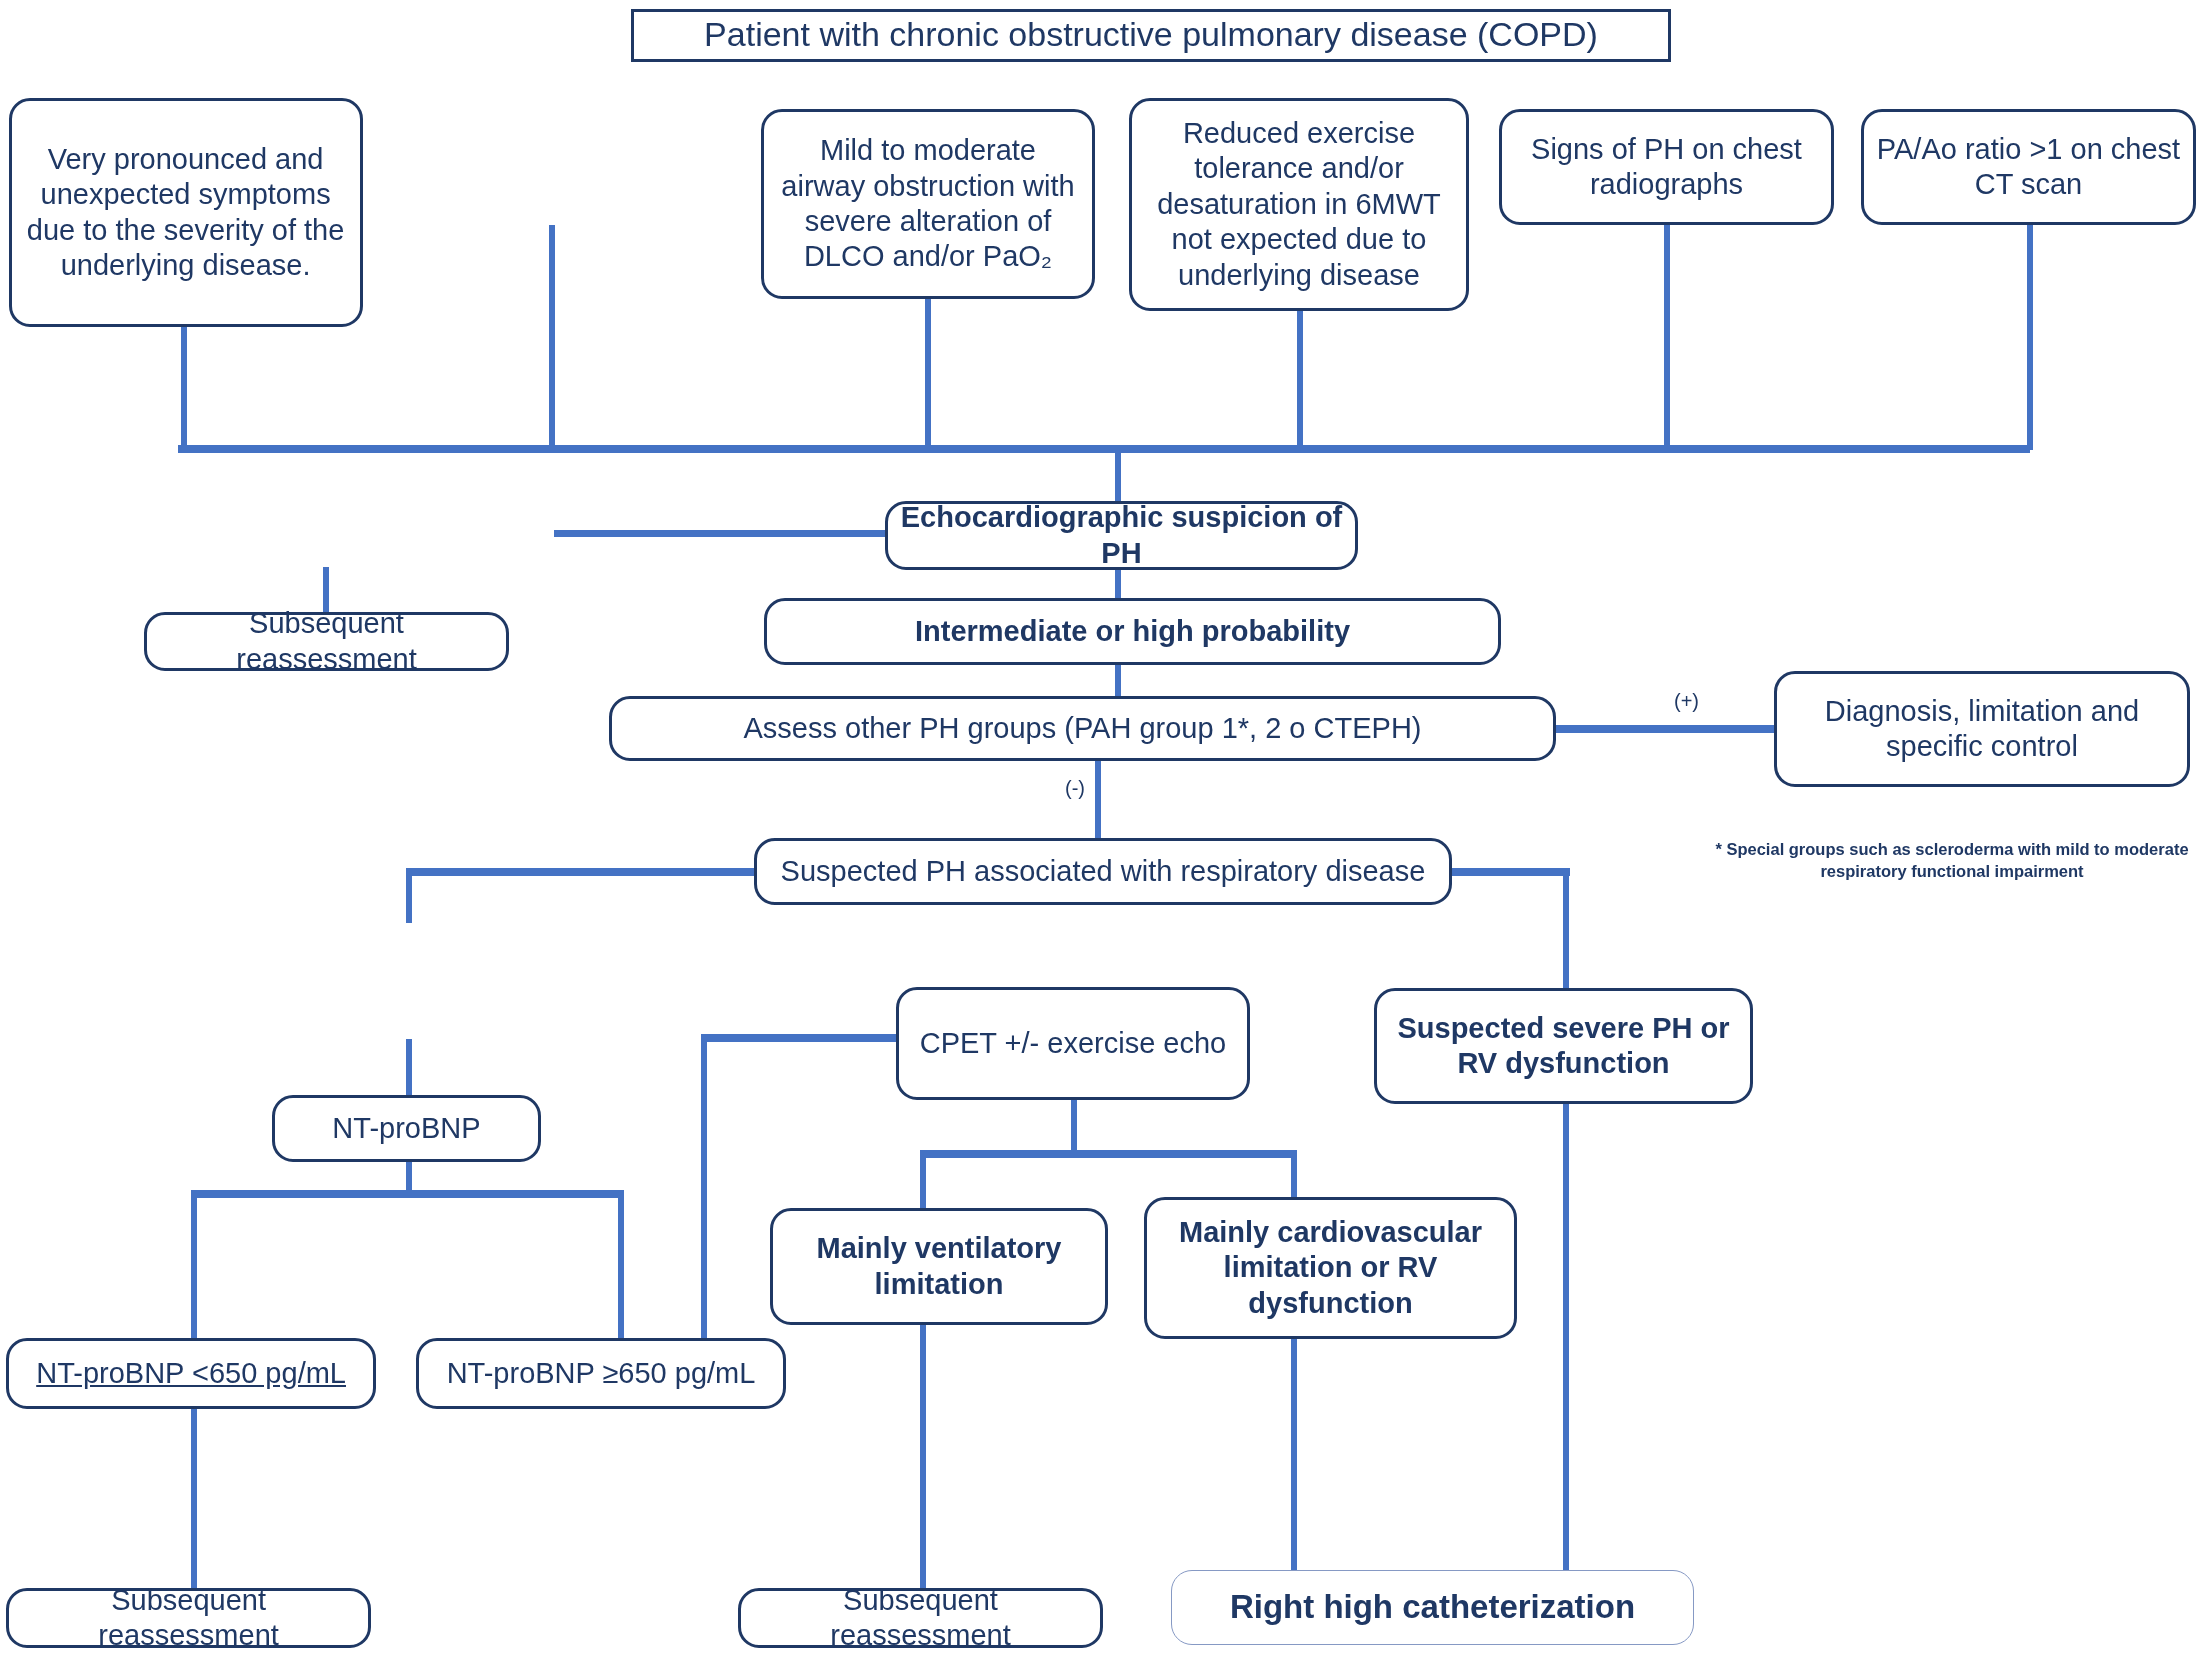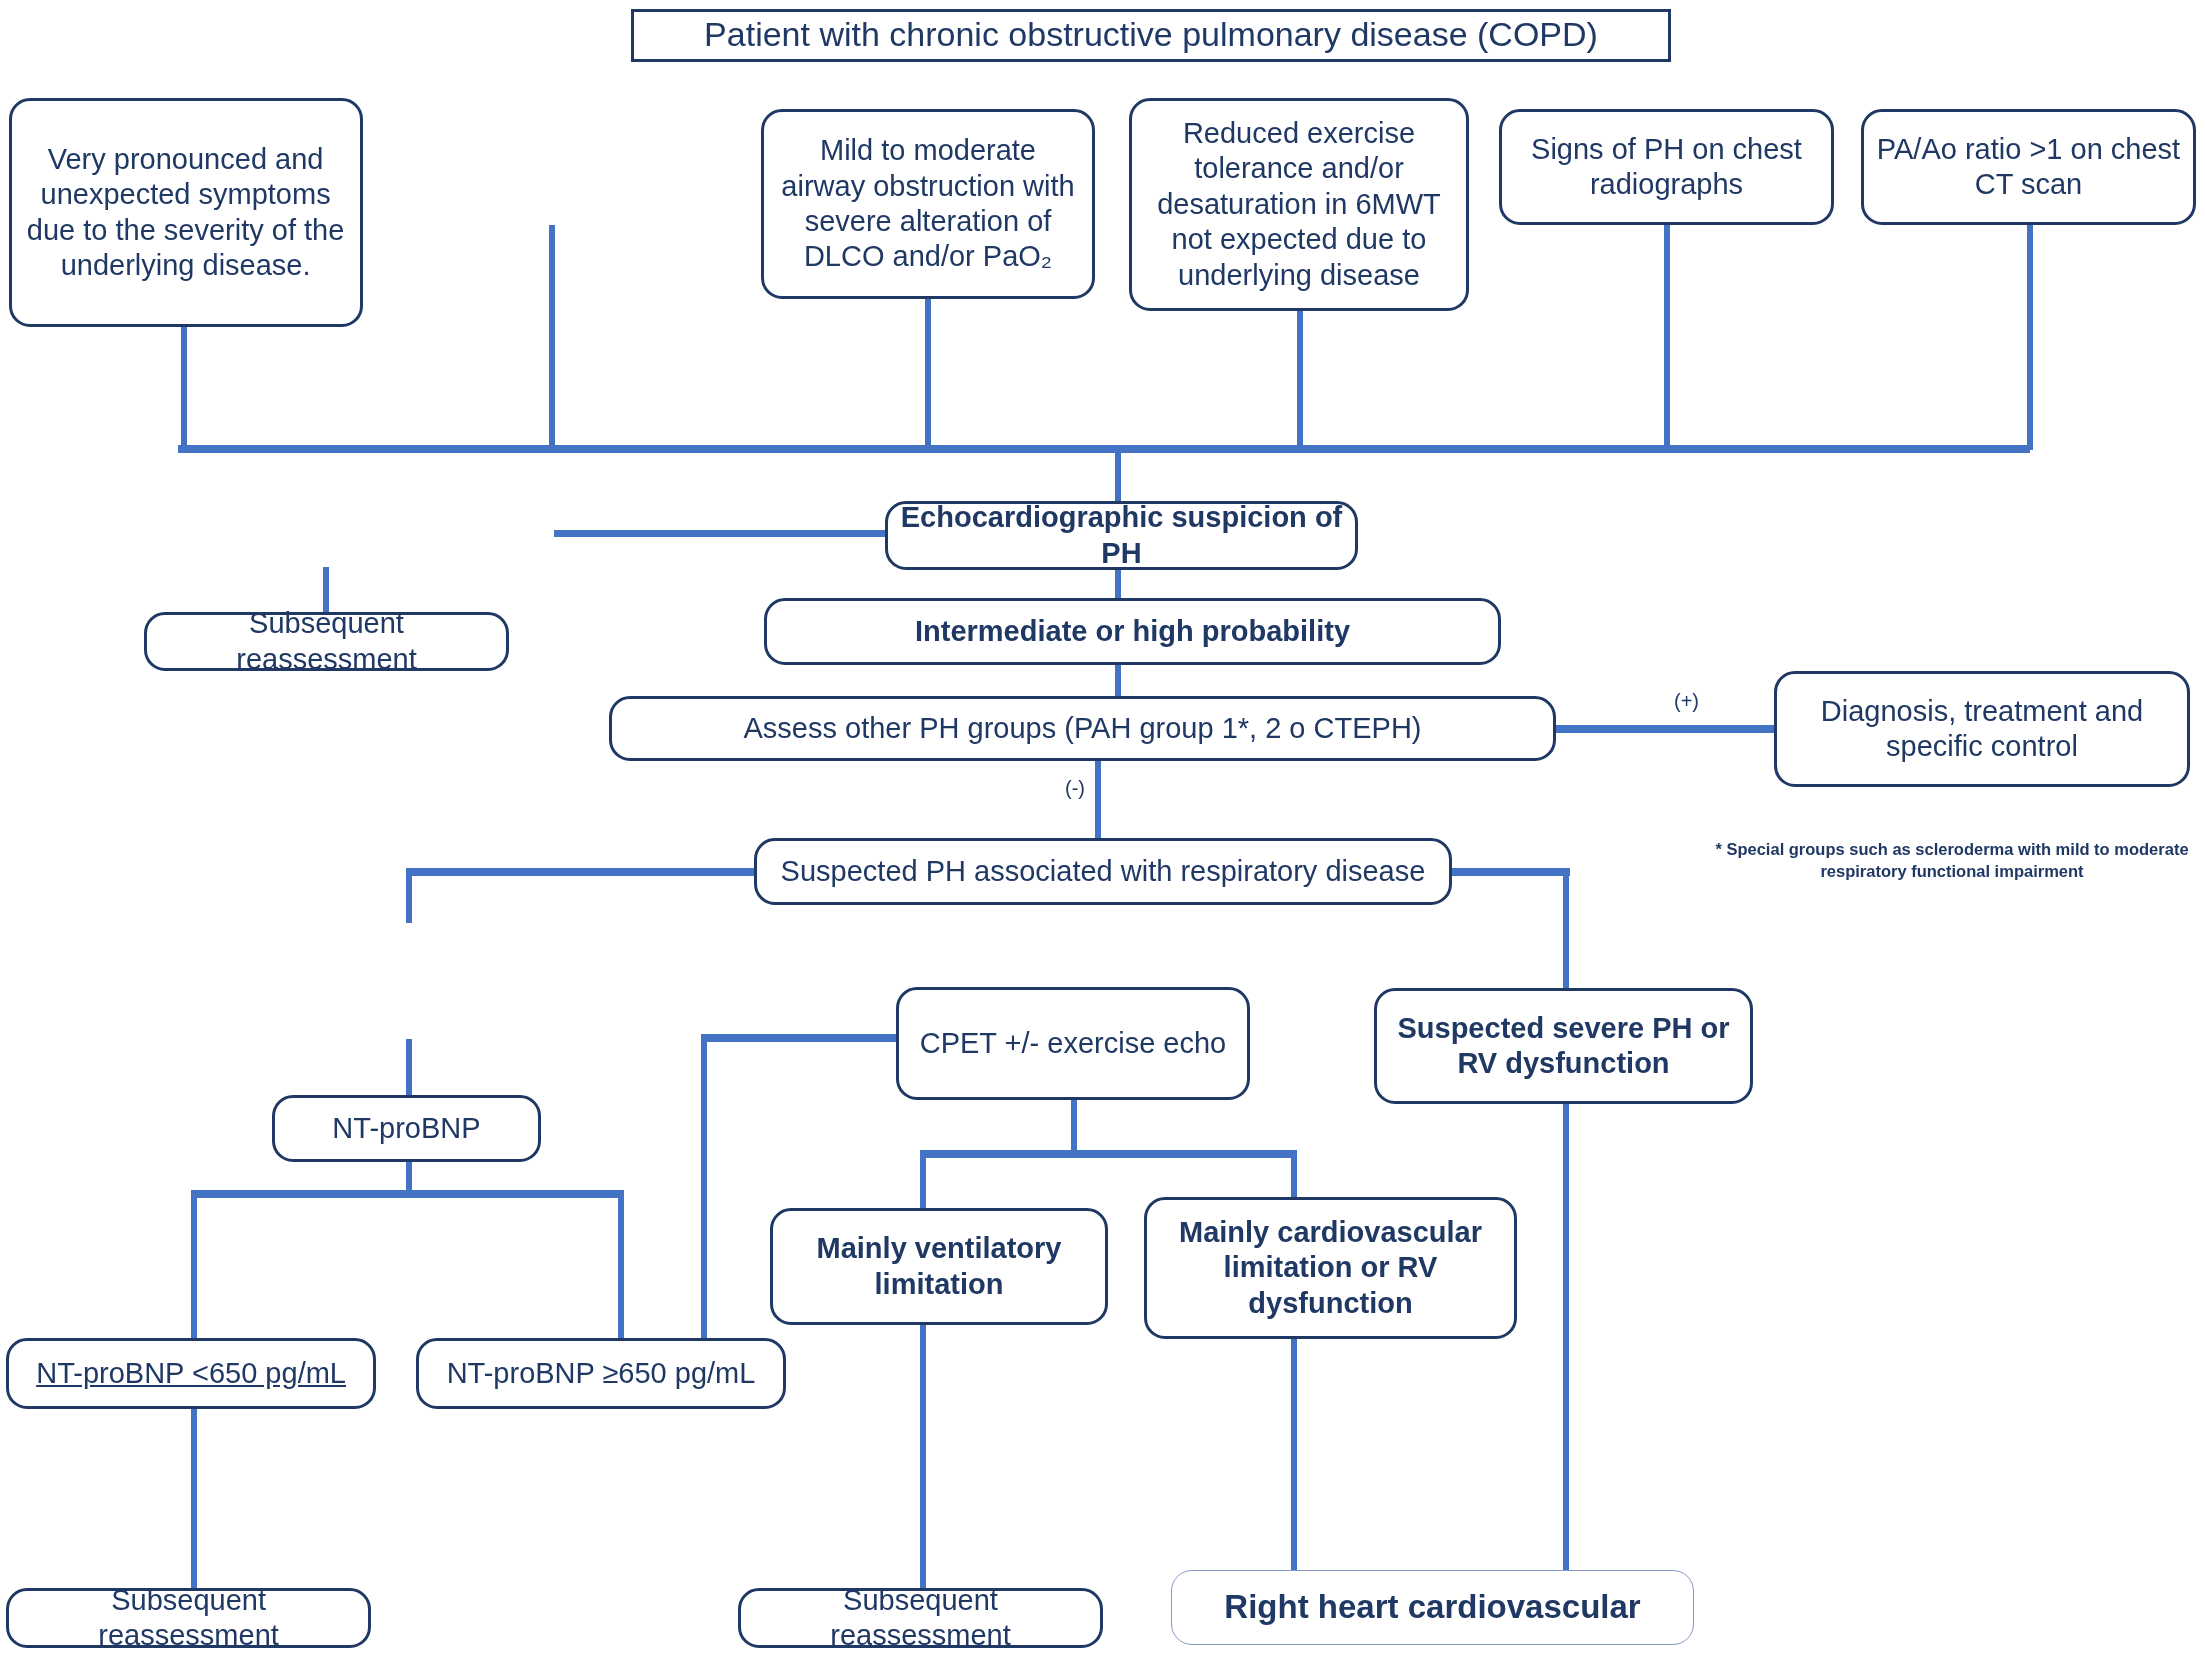--- a/index.html
+++ b/index.html
@@ -121,21 +121,21 @@
   <div class="ln v" style="left:1115px;top:665px;height:34px;"></div>
 
   <div class="node" style="left:609px;top:696px;width:947px;height:65px;">
     <span class="txt">Assess other PH groups (PAH group 1*, 2 o CTEPH)</span>
   </div>
 
   <div class="ln h" style="left:1554px;top:725px;width:224px;height:8px;"></div>
   <div class="lbl" style="left:1674px;top:690px;">(+)</div>
 
   <div class="node" style="left:1774px;top:671px;width:416px;height:116px;">
-    <span class="txt">Diagnosis, treatment and specific control</span>
+    <span class="txt">Diagnosis, limitation and specific control</span>
   </div>
 
   <div class="footnote" style="left:1707px;top:802px;width:490px;margin-top:36px;">* Special groups such as scleroderma with mild to moderate respiratory functional impairment</div>
 
   <div class="ln v" style="left:1095px;top:760px;height:80px;"></div>
   <div class="lbl" style="left:1065px;top:777px;">(-)</div>
 
   <div class="node" style="left:754px;top:838px;width:698px;height:67px;">
     <span class="txt">Suspected PH associated with respiratory disease</span>
   </div>
@@ -199,17 +199,17 @@
 
   <div class="node" style="left:6.1px;top:1588px;width:365px;height:60px;">
     <span class="txt">Subsequent reassessment</span>
   </div>
 
   <div class="node" style="left:738px;top:1588px;width:365px;height:60px;">
     <span class="txt">Subsequent reassessment</span>
   </div>
 
   <div class="node bold thin" style="left:1171px;top:1570px;width:523px;height:75px;font-size:33px;">
-    <span class="txt">Right heart cardiovascular</span>
+    <span class="txt">Right high catheterization</span>
   </div>
 
 </div>
 
 
 </body></html>

